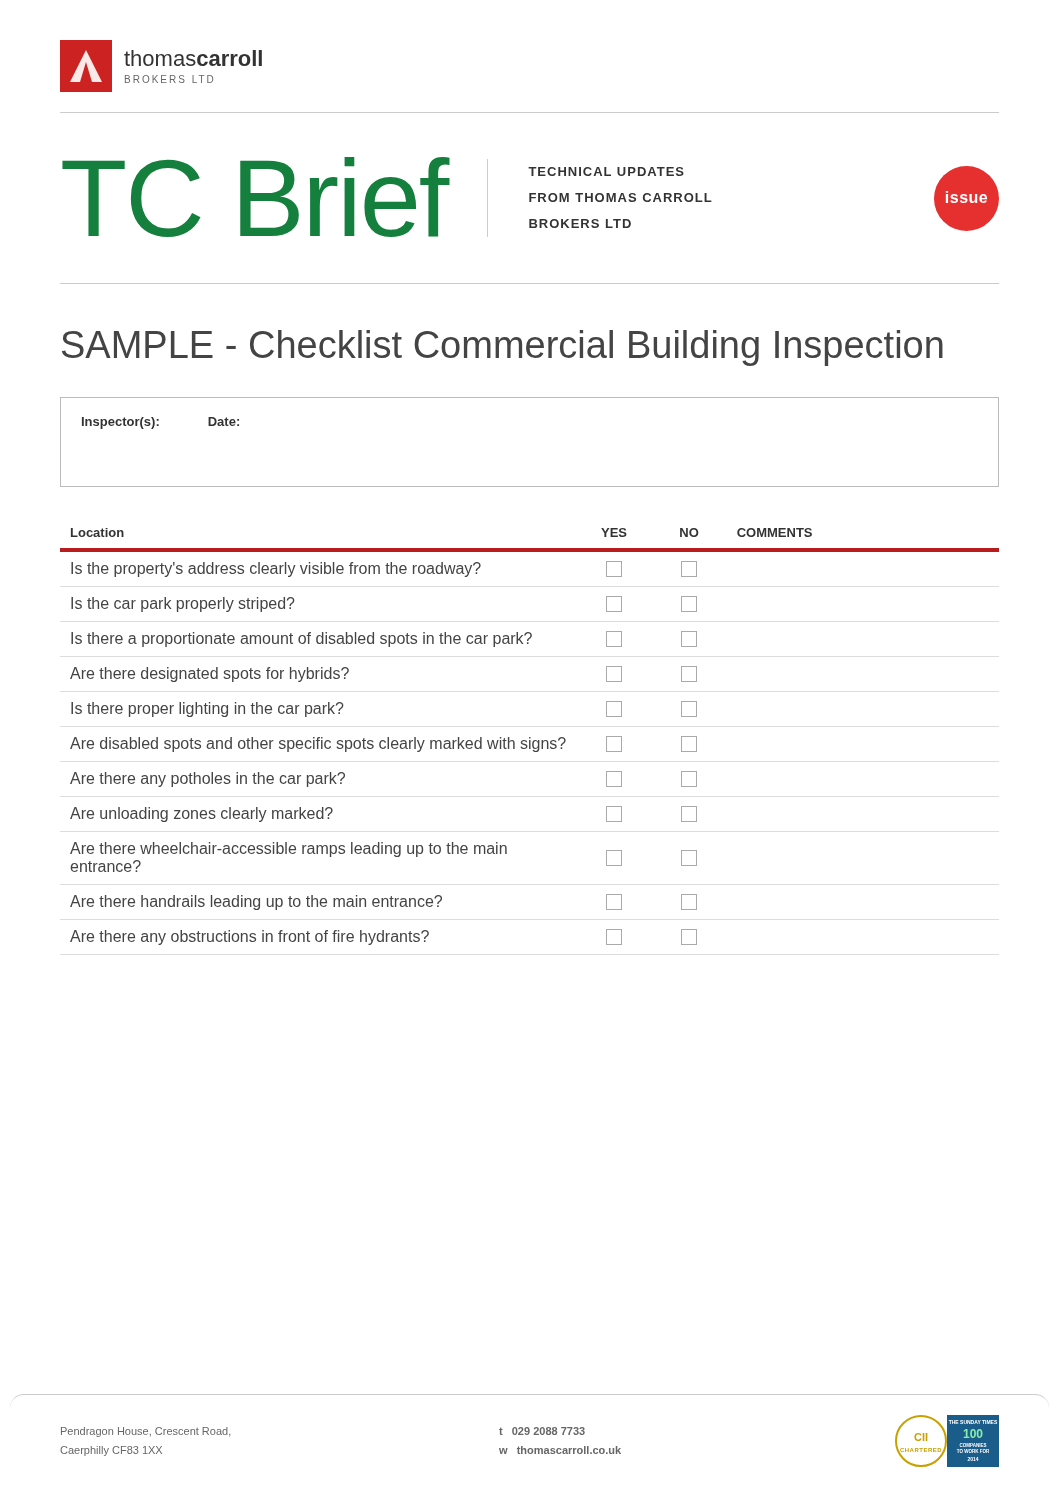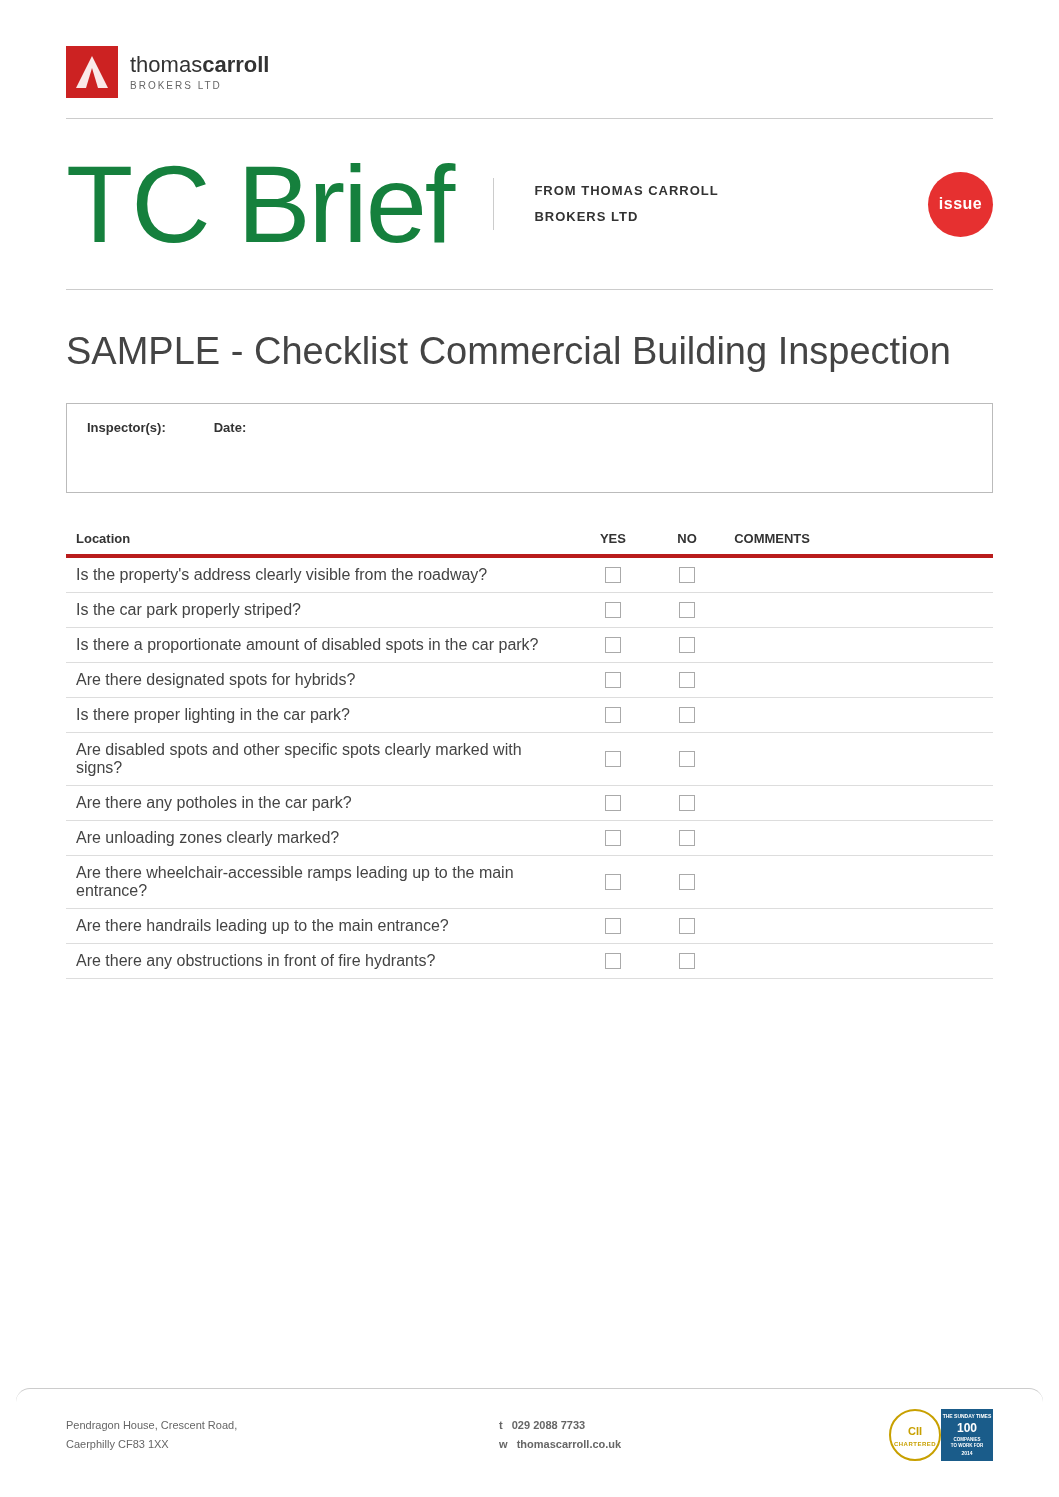--- a/index.html
+++ b/index.html
@@ -7,21 +7,21 @@
       font-family: Arial, Helvetica, sans-serif;
       background: #fff;
       color: #333;
       width: 1059px;
       min-height: 1497px;
     }
     .page {
       width: 1059px;
       min-height: 1497px;
       background: #fff;
-      padding: 16px;
+      padding: 10px;
       display: flex;
       flex-direction: column;
     }
 
     
     .header {
       padding: 30px 50px 20px 50px;
       display: flex;
       align-items: center;
     }
@@ -260,20 +260,21 @@
         <span class="logo-brokers">BROKERS LTD</span>
       </div>
     </div>
   </div>
 
   <hr class="divider">
 
   <div class="banner">
     <div class="tc-brief-title">TC Brief</div>
     <div class="banner-info">
+      <span class="banner-info-line">TECHNICAL UPDATES</span>
       <span class="banner-info-line">FROM THOMAS CARROLL</span>
       <span class="banner-info-line">BROKERS LTD</span>
     </div>
     <div class="issue-badge">
       <span>issue</span>
     </div>
   </div>
 
   <hr class="divider">
 
@@ -482,21 +483,21 @@
       <div class="footer-badge">
         <svg width="30" height="20" viewBox="0 0 30 20">
           <text x="15" y="14" text-anchor="middle" font-size="11" font-weight="bold" fill="#c8a000">CII</text>
         </svg>
         <span style="font-size:6px; letter-spacing:0.5px; color:#c8a000;">CHARTERED</span>
       </div>
 
       <div class="footer-badge2">
         <div style="font-size:5px; font-weight:bold; color:#fff; text-align:center; line-height:1.4;">
           <div style="font-size:5px;">THE SUNDAY TIMES</div>
-          <div style="font-size:12px; font-weight:900; color:#ffffff;">100</div>
+          <div style="font-size:12px; font-weight:900; color:#86efac;">100</div>
           <div style="font-size:4.5px;">COMPANIES</div>
           <div style="font-size:4.5px;">TO WORK FOR</div>
           <div style="font-size:5px; font-weight:bold;">2014</div>
         </div>
       </div>
     </div>
   </div>
 
 </div>
 

